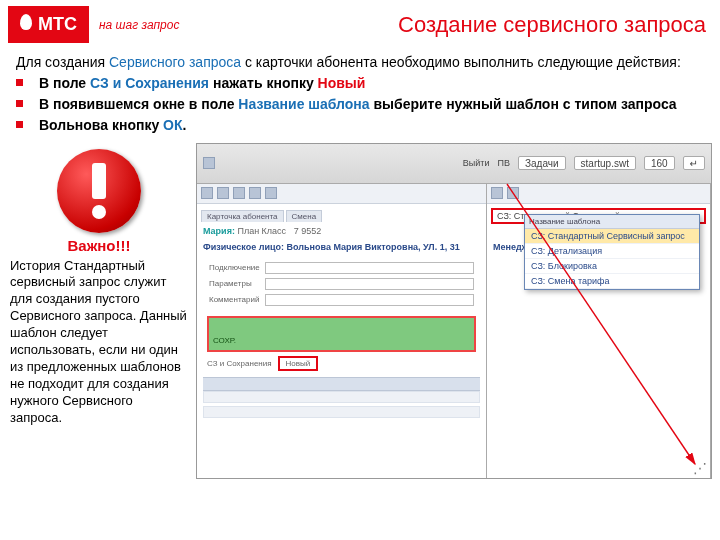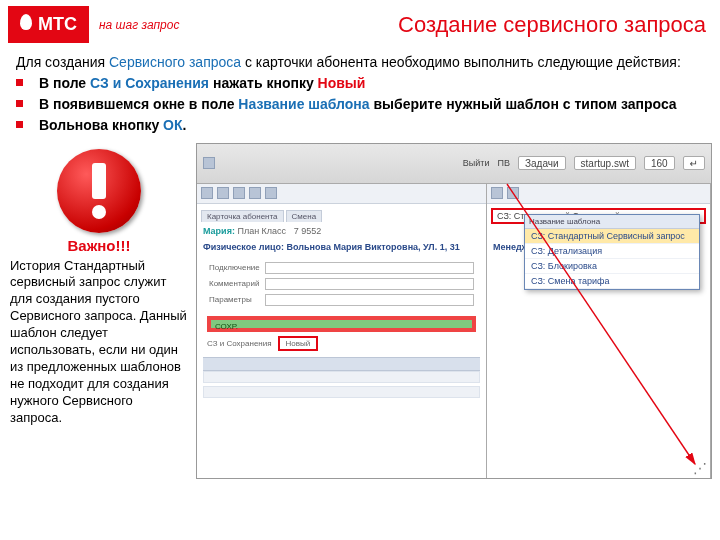--- a/index.html
+++ b/index.html
@@ -45,21 +45,21 @@
   .mini-tabs { display: flex; gap: 2px; margin: 6px 4px 0 4px; }
   .mini-tab { font-size: 8px; background: #e3e8f0; border: 1px solid #c4ccd9; border-bottom: none; padding: 1px 5px; color: #556; }
 
   .form-area { padding: 6px; font-size: 9px; color: #555; }
   .teal { color: #1a9c9c; font-weight: bold; }
   .navy { color: #2a4a8a; font-weight: bold; }
   .field-row { display: flex; align-items: center; margin-top: 4px; font-size: 8px; }
   .field-lbl { width: 56px; color: #666; }
   .field-inp { flex: 1; height: 12px; border: 1px solid #bbb; background: #fff; }
 
-  .saved-bar { height: 16px; background: #7fc97f; border: 4px solid #ef4444; margin: 4px; font-size: 8px; line-height: 14px; padding: 0 4px; color: #135013; }
+  .saved-bar { height: 16px; background: #7fc97f; border: 2px solid #ef4444; margin: 4px; font-size: 8px; line-height: 14px; padding: 16px 4px; color: #135013; }
   .btn-new { display: inline-block; border: 2px solid #e30613; padding: 1px 6px; font-size: 8px; background: #fff; }
 
   .grid-head { height: 14px; background: #d8e0ec; border-top: 1px solid #bcc6d6; border-bottom: 1px solid #bcc6d6; margin-top: 6px; }
 
   .dropdown { position: absolute; right: 10px; top: 30px; width: 176px; background: #fff; border: 1px solid #6a87b5; box-shadow: 2px 2px 5px rgba(0,0,0,0.3); font-size: 9px; }
   .dropdown-head { background: #e3e9f3; border-bottom: 1px solid #c4ccd9; font-size: 8px; padding: 2px 4px; color: #445; }
   .dd-item { padding: 2px 6px; border-bottom: 1px solid #eef1f6; color: #2a4a8a; cursor: default; }
   .dd-item.sel { background: #ffe9a8; }
 
   
@@ -141,25 +141,25 @@
             <span class="teal">Мария: </span><span>План Класс</span>
             &nbsp;&nbsp;<span>7 9552</span>
           </div>
           <div class="navy" style="margin-top:6px">Физическое лицо: Вольнова Мария Викторовна, УЛ. 1, 31</div>
           <div class="form-area">
             <div class="field-row">
                 <span class="field-lbl">Подключение</span>
                 <div class="field-inp"></div>
               </div>
             <div class="field-row">
-                <span class="field-lbl">Комментарий</span>
+                <span class="field-lbl">Параметры</span>
                 <div class="field-inp"></div>
               </div>
             <div class="field-row">
-                <span class="field-lbl">Параметры</span>
+                <span class="field-lbl">Комментарий</span>
                 <div class="field-inp"></div>
               </div>
           </div>
           <div class="saved-bar">СОХР.</div>
           <div style="margin:4px;font-size:8px;display:flex;align-items:center;gap:6px">
             <span>СЗ и Сохранения</span>
             <span class="btn-new">Новый</span>
           </div>
           <div class="grid-head"></div>
           <div class="stub-row"></div>

